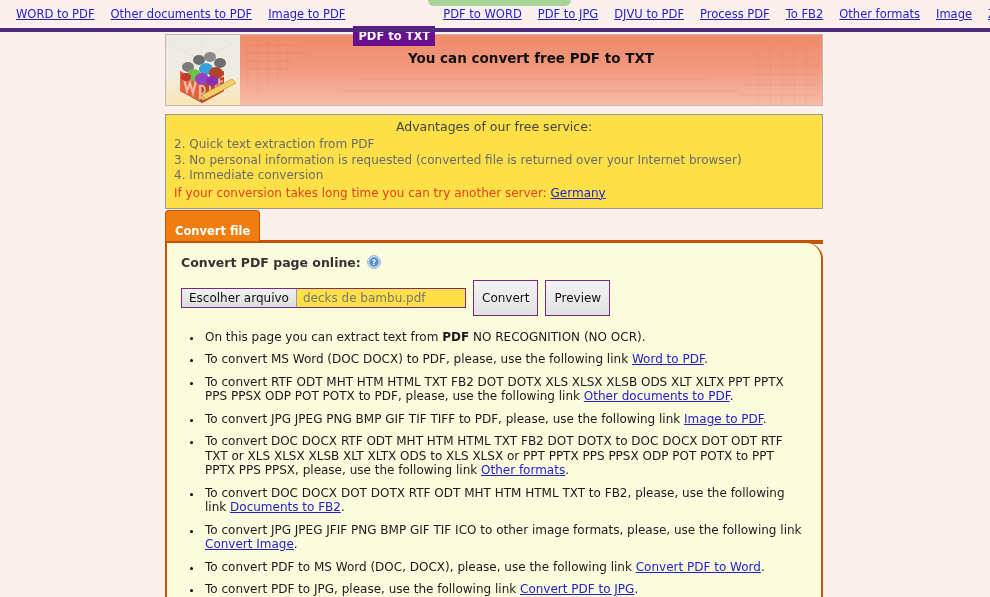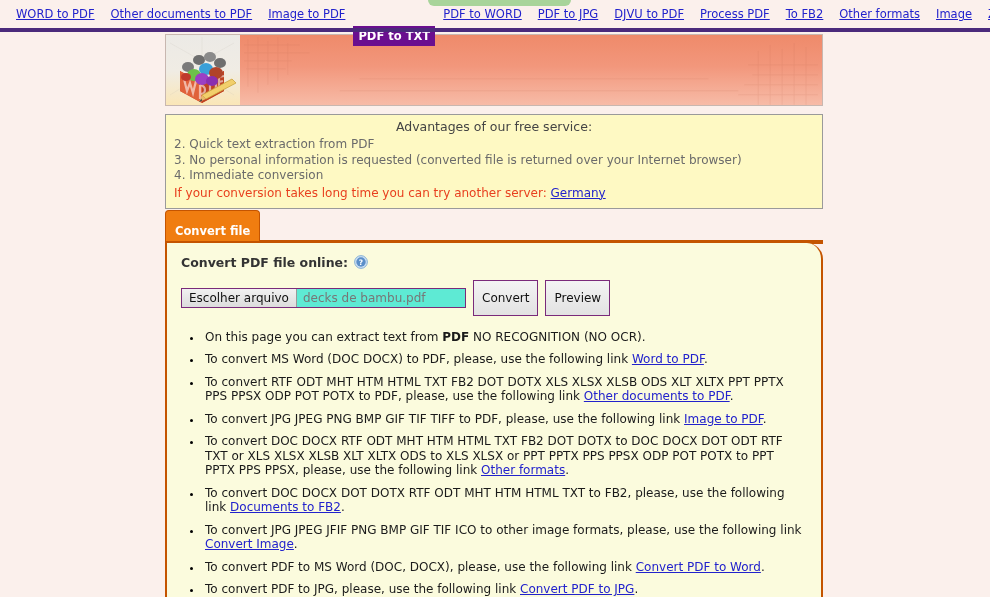--- a/index.html
+++ b/index.html
@@ -125,21 +125,21 @@
     font-weight: bold;
     color: #111;
   }
 
   
   #advantages {
     margin-top: 8px;
     border: 1px solid #9a9a9a;
     box-sizing: border-box;
     padding: 4px 8px 6px 8px;
-    background: #fef9c3;
+    background: #fde047;
   }
   #adv-title {
     text-align: center;
     font-size: 12.5px;
     color: #444;
     font-weight: normal;
     margin-bottom: 3px;
   }
   .adv-item {
     color: #6b6b6b;
@@ -216,21 +216,21 @@
   #file-row {
     margin-top: 10px;
     display: flex;
     align-items: center;
     gap: 7px;
   }
   #file-input {
     display: flex;
     align-items: stretch;
     border: 1px solid #7a2a7a;
-    background: #5eead4;
+    background: #fde047;
     height: 20px;
     width: 285px;
     box-sizing: border-box;
   }
   #file-btn {
     background: linear-gradient(180deg,#f1f1f1,#dcdcdc);
     border-right: 1px solid #9a9a9a;
     padding: 0 7px;
     font-size: 12px;
     color: #111;
@@ -374,20 +374,21 @@
             <path d="M568,12 V70"></path>
           <path d="M510,30 H580"></path>
             <path d="M514,40 H580"></path>
             <path d="M506,50 H580"></path>
             <path d="M500,60 H580"></path>
           <path d="M120,44 H470"></path>
             <path d="M100,56 H500"></path>
         </g>
       </svg>
       <div class="btxt">
+        <div id="banner-sub">You can convert free PDF to TXT</div>
       </div>
     </div>
   </div>
 
   <div id="advantages">
     <div id="adv-title">Advantages of our free service:</div>
     <div id="adv-items">
         <div class="adv-item">2. Quick text extraction from PDF</div>
         <div class="adv-item">3. No personal information is requested (converted file is returned over your Internet browser)</div>
         <div class="adv-item">4. Immediate conversion</div>
@@ -399,21 +400,21 @@
 
   <div id="convert-wrap">
     <div id="tabrow">
       <div id="tab-convert">Convert file</div>
       <div id="tabfill"></div>
     </div>
     <div id="tab-underline"></div>
 
     <div id="panel">
       <div id="panel-head">
-        <span>Convert PDF file online:</span>
+        <span>Convert PDF page online:</span>
         <svg class="help-icon" viewBox="0 0 16 16">
           <circle cx="8" cy="8" r="7.3" fill="#cfe2f5" stroke="#7aa8d0" stroke-width="1"></circle>
           <circle cx="8" cy="8" r="5.4" fill="#5b8fc9"></circle>
           <text x="8" y="11.6" font-size="8.5" font-family="DejaVu Sans, sans-serif" font-weight="bold" fill="#ffffff" text-anchor="middle">?</text>
         </svg>
       </div>
 
       <div id="file-row">
         <div id="file-input">
           <div id="file-btn">Escolher arquivo</div>

